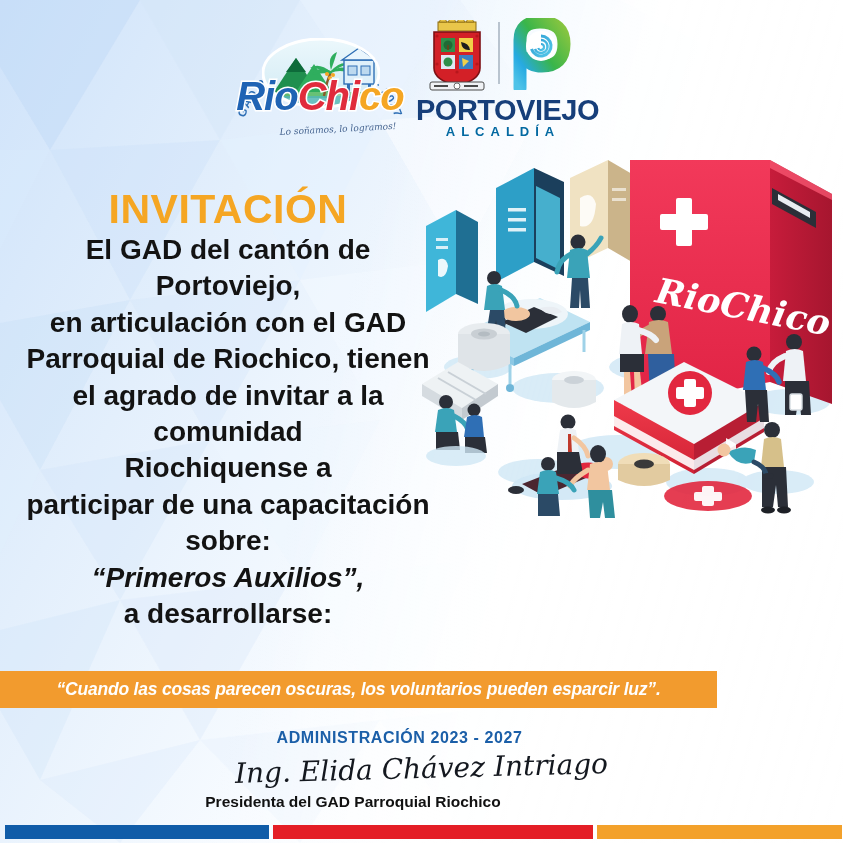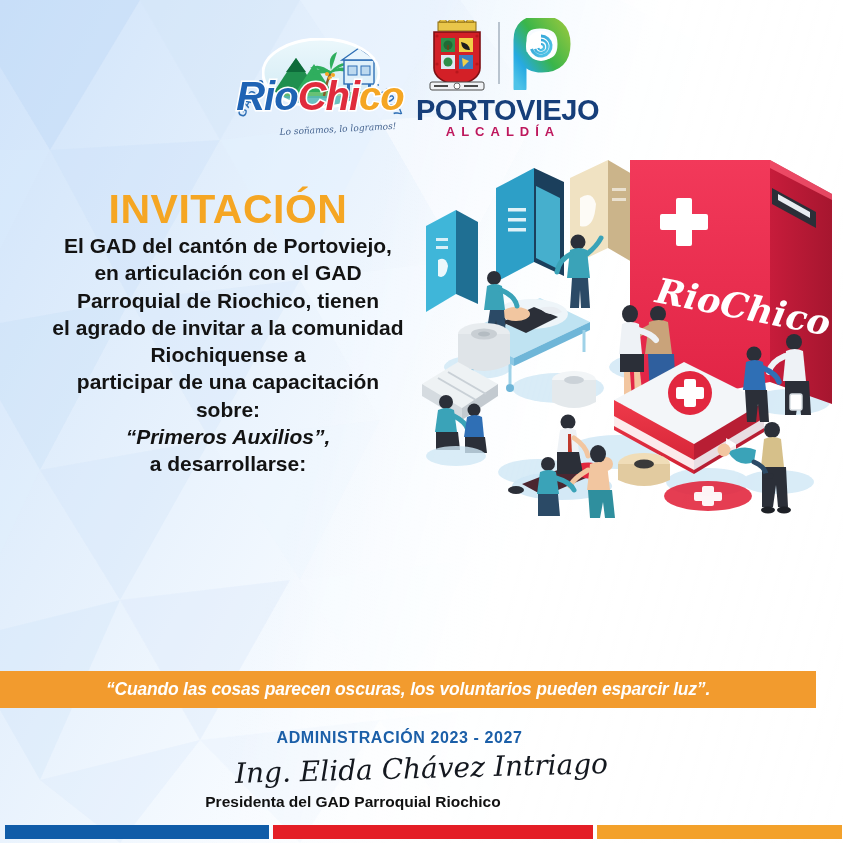--- a/index.html
+++ b/index.html
@@ -53,47 +53,47 @@
   .portoviejo-logo { position:absolute; left:418px; top:18px; width:170px; height:140px; }
   .pv-shield { position:absolute; left:10px; top:2px; width:58px; height:72px; }
   .pv-div { position:absolute; left:80px; top:4px; width:2px; height:62px; background:#b9c4cf; }
   .pv-p { position:absolute; left:92px; top:0px; width:66px; height:72px; }
   .pv-name {
     position:absolute; left:-2px; top:76px; width:174px; text-align:center;
     font-size:29px; font-weight:bold; color:#173f7a; letter-spacing:-0.5px;
   }
   .pv-sub {
     position:absolute; left:-2px; top:106px; width:174px; text-align:center;
-    font-size:13px; font-weight:bold; color:#be185d; letter-spacing:6px;
+    font-size:13px; font-weight:bold; color:#0369a1; letter-spacing:6px;
   }
   .pv-tag {
     position:absolute; left:-2px; top:124px; width:174px; text-align:center;
     font-size:15px; color:#3aaed8;
   }
 
   
   .invitacion {
     position:absolute; left:28px; top:186px; width:400px;
     text-align:center; font-size:41px; font-weight:bold;
     color:#F5A623; letter-spacing:.5px;
   }
   .body-copy {
     position:absolute; left:16px; top:232px; width:424px;
-    text-align:center; font-size:21px; font-weight:bold; line-height:1.30;
+    text-align:center; font-size:28px; font-weight:bold; line-height:1.30;
     color:#131313;
   }
   .body-copy .ln { display:block; }
   .body-copy .emph { font-style:italic; }
 
   
   .details { position:absolute; left:0; top:500px; width:843px; height:168px; }
 
   
   .quote-band {
-    position:absolute; left:0; top:671px; width:816px; height:37px;
+    position:absolute; left:0; top:671px; width:717px; height:37px;
     background:#F29B2E; display:flex; align-items:center; justify-content:center;
   }
   .quote-band .q {
     color:#ffffff; font-size:17.5px; font-weight:bold; font-style:italic;
     letter-spacing:-.2px; white-space:nowrap;
   }
 
   
   .admin-line {
     position:absolute; left:0; top:729px; width:759px; text-align:center;

